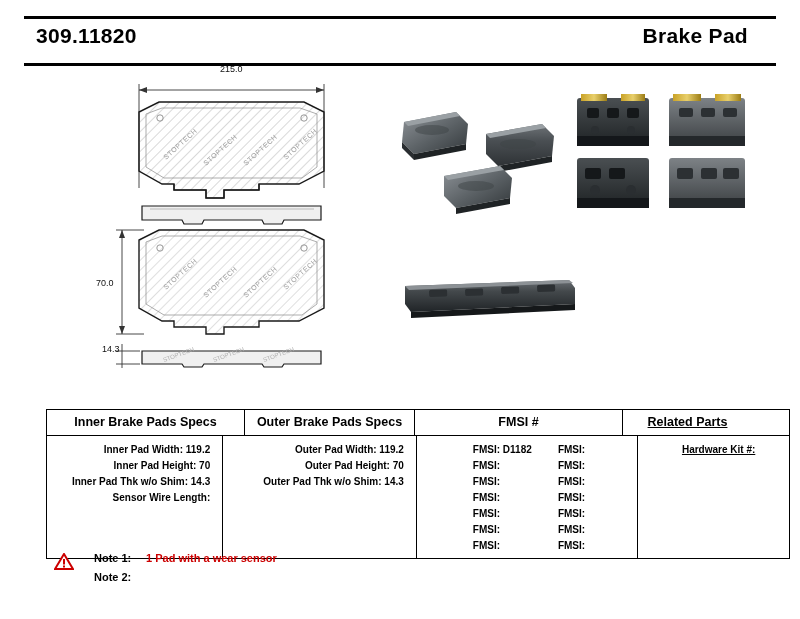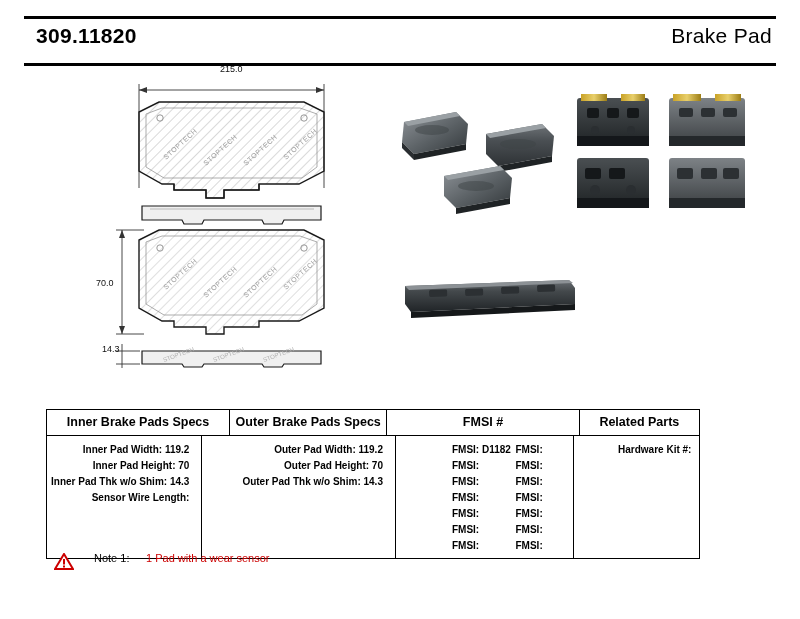--- a/index.html
+++ b/index.html
@@ -35,24 +35,24 @@
   .header-sku {
     position: absolute;
     left: 12px;
     top: 5px;
     font-size: 21px;
     font-weight: bold;
     letter-spacing: 0.3px;
   }
   .header-title {
     position: absolute;
-    right: 4px;
+    right: 28px;
     top: 5px;
     font-size: 21px;
-    font-weight: normal;
+    font-weight: bold;
     letter-spacing: 0.3px;
     text-align: center;
   }
 
   
   .diagram {
     position: absolute;
     left: 24px;
     top: 60px;
     width: 752px;
@@ -65,21 +65,21 @@
     font-size: 9px;
     color: #111;
     white-space: nowrap;
   }
 
   
   .spec-table {
     position: absolute;
     left: 46px;
     top: 409px;
-    width: 654px;
+    width: 744px;
     border: 1.5px solid #000;
     box-sizing: border-box;
   }
   .spec-head {
     display: flex;
     border-bottom: 1.5px solid #000;
   }
   .spec-head .cell {
     font-size: 12.5px;
     font-weight: bold;
@@ -92,21 +92,21 @@
     min-height: 115px;
     gap: 36px;
   }
   .spec-body .cell {
     box-sizing: border-box;
     padding: 6px 4px 4px 4px;
   }
   .col1 { width: 198px; border-right: 1.5px solid #000; }
   .col2 { width: 170px; border-right: 1.5px solid #000; }
   .col3 { width: 208px; border-right: 1.5px solid #000; }
-  .col4 { width: 129px; }
+  .col4 { width: 129px; text-decoration: underline; }
 
   .spec-line {
     font-size: 10px;
     font-weight: bold;
     text-align: right;
     padding-right: 8px;
     line-height: 16px;
     white-space: nowrap;
   }
   .fmsi-grid {
@@ -135,21 +135,21 @@
   .notes {
     position: absolute;
     left: 46px;
     top: 552px;
     width: 500px;
   }
   .note-row {
     position: relative;
     height: 19px;
     font-size: 11px;
-    font-weight: normal;
+    font-weight: bold;
     text-align: right;
   }
   .note-label {
     position: absolute;
     left: 48px;
     top: 0;
   }
   .note-value {
     position: absolute;
     left: 100px;
@@ -419,15 +419,19 @@
   <div class="notes">
     <div class="note-row">
       <svg class="warn-icon" viewBox="0 0 20 17">
         <polygon points="10,1 19,16 1,16" fill="#ffffff" stroke="#cc0000" stroke-width="2"></polygon>
         <rect x="9" y="6" width="2" height="5.5" fill="#cc0000"></rect>
         <rect x="9" y="12.5" width="2" height="2" fill="#cc0000"></rect>
       </svg>
       <span class="note-label">Note 1:</span>
       <span class="note-value">1 Pad with a wear sensor</span>
     </div>
+    <div class="note-row">
+      <span class="note-label">Note 2:</span>
+      <span class="note-value"></span>
+    </div>
   </div>
 
 </div>
 
 </body></html>

